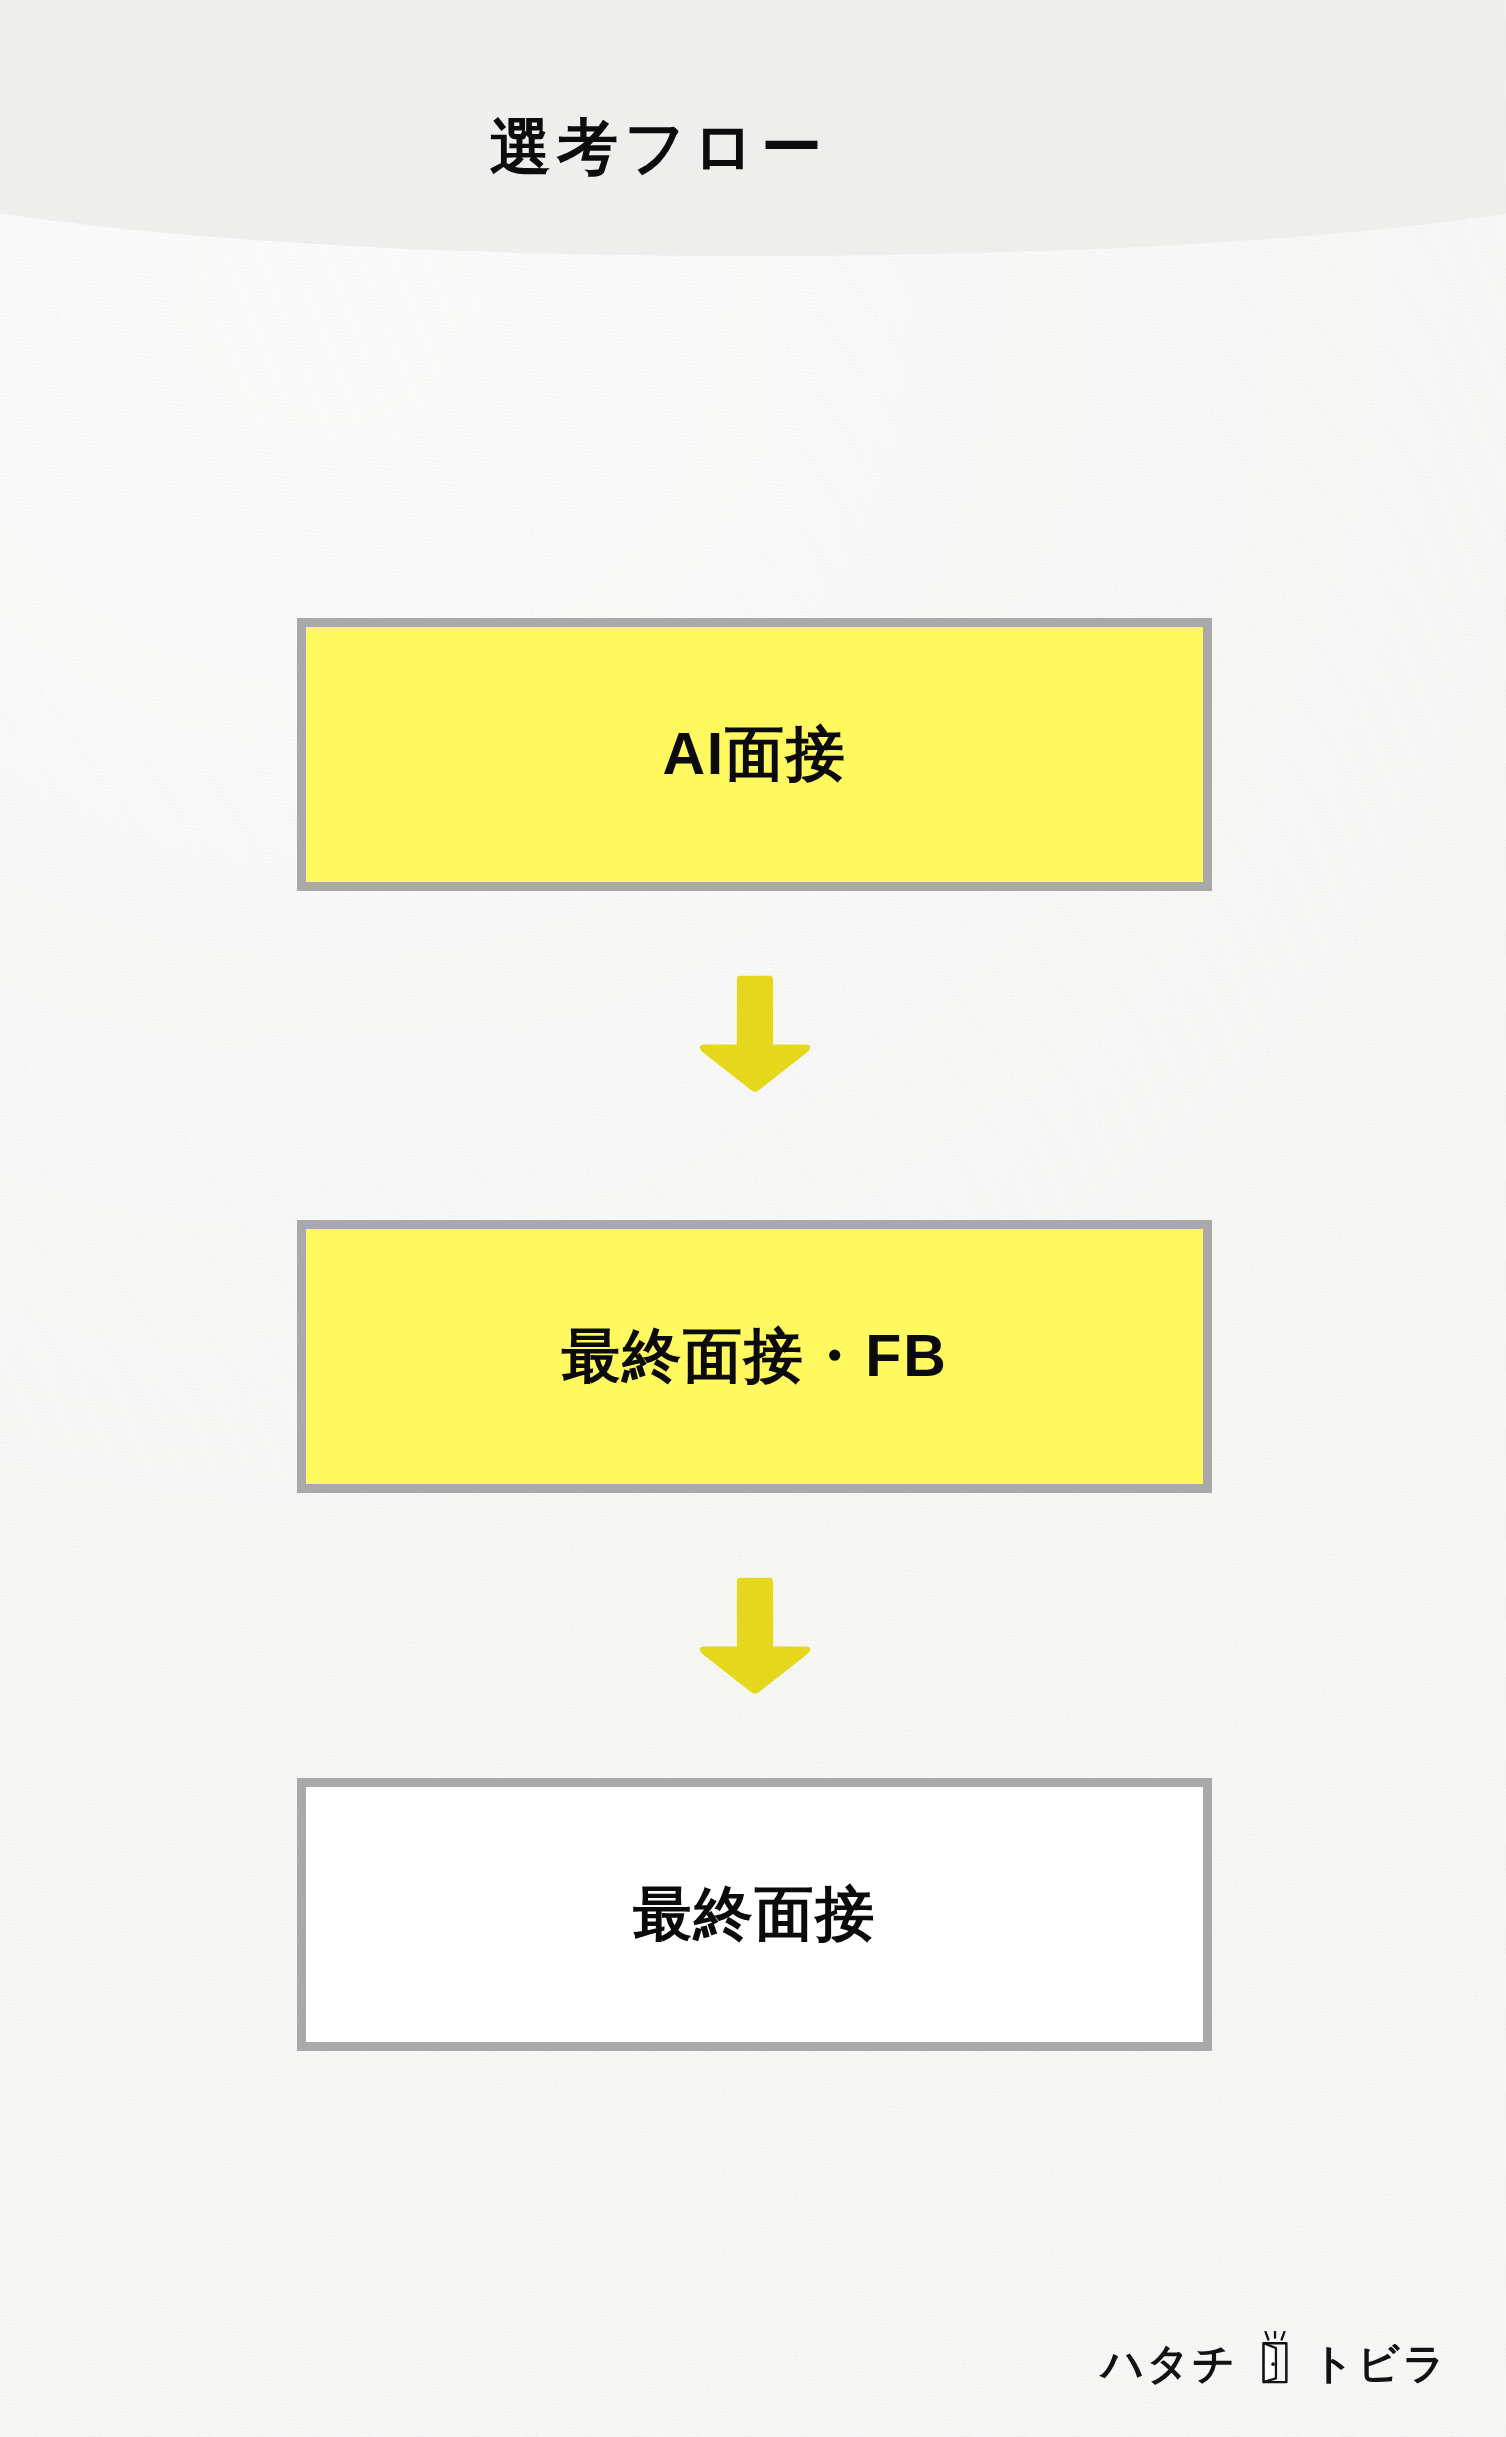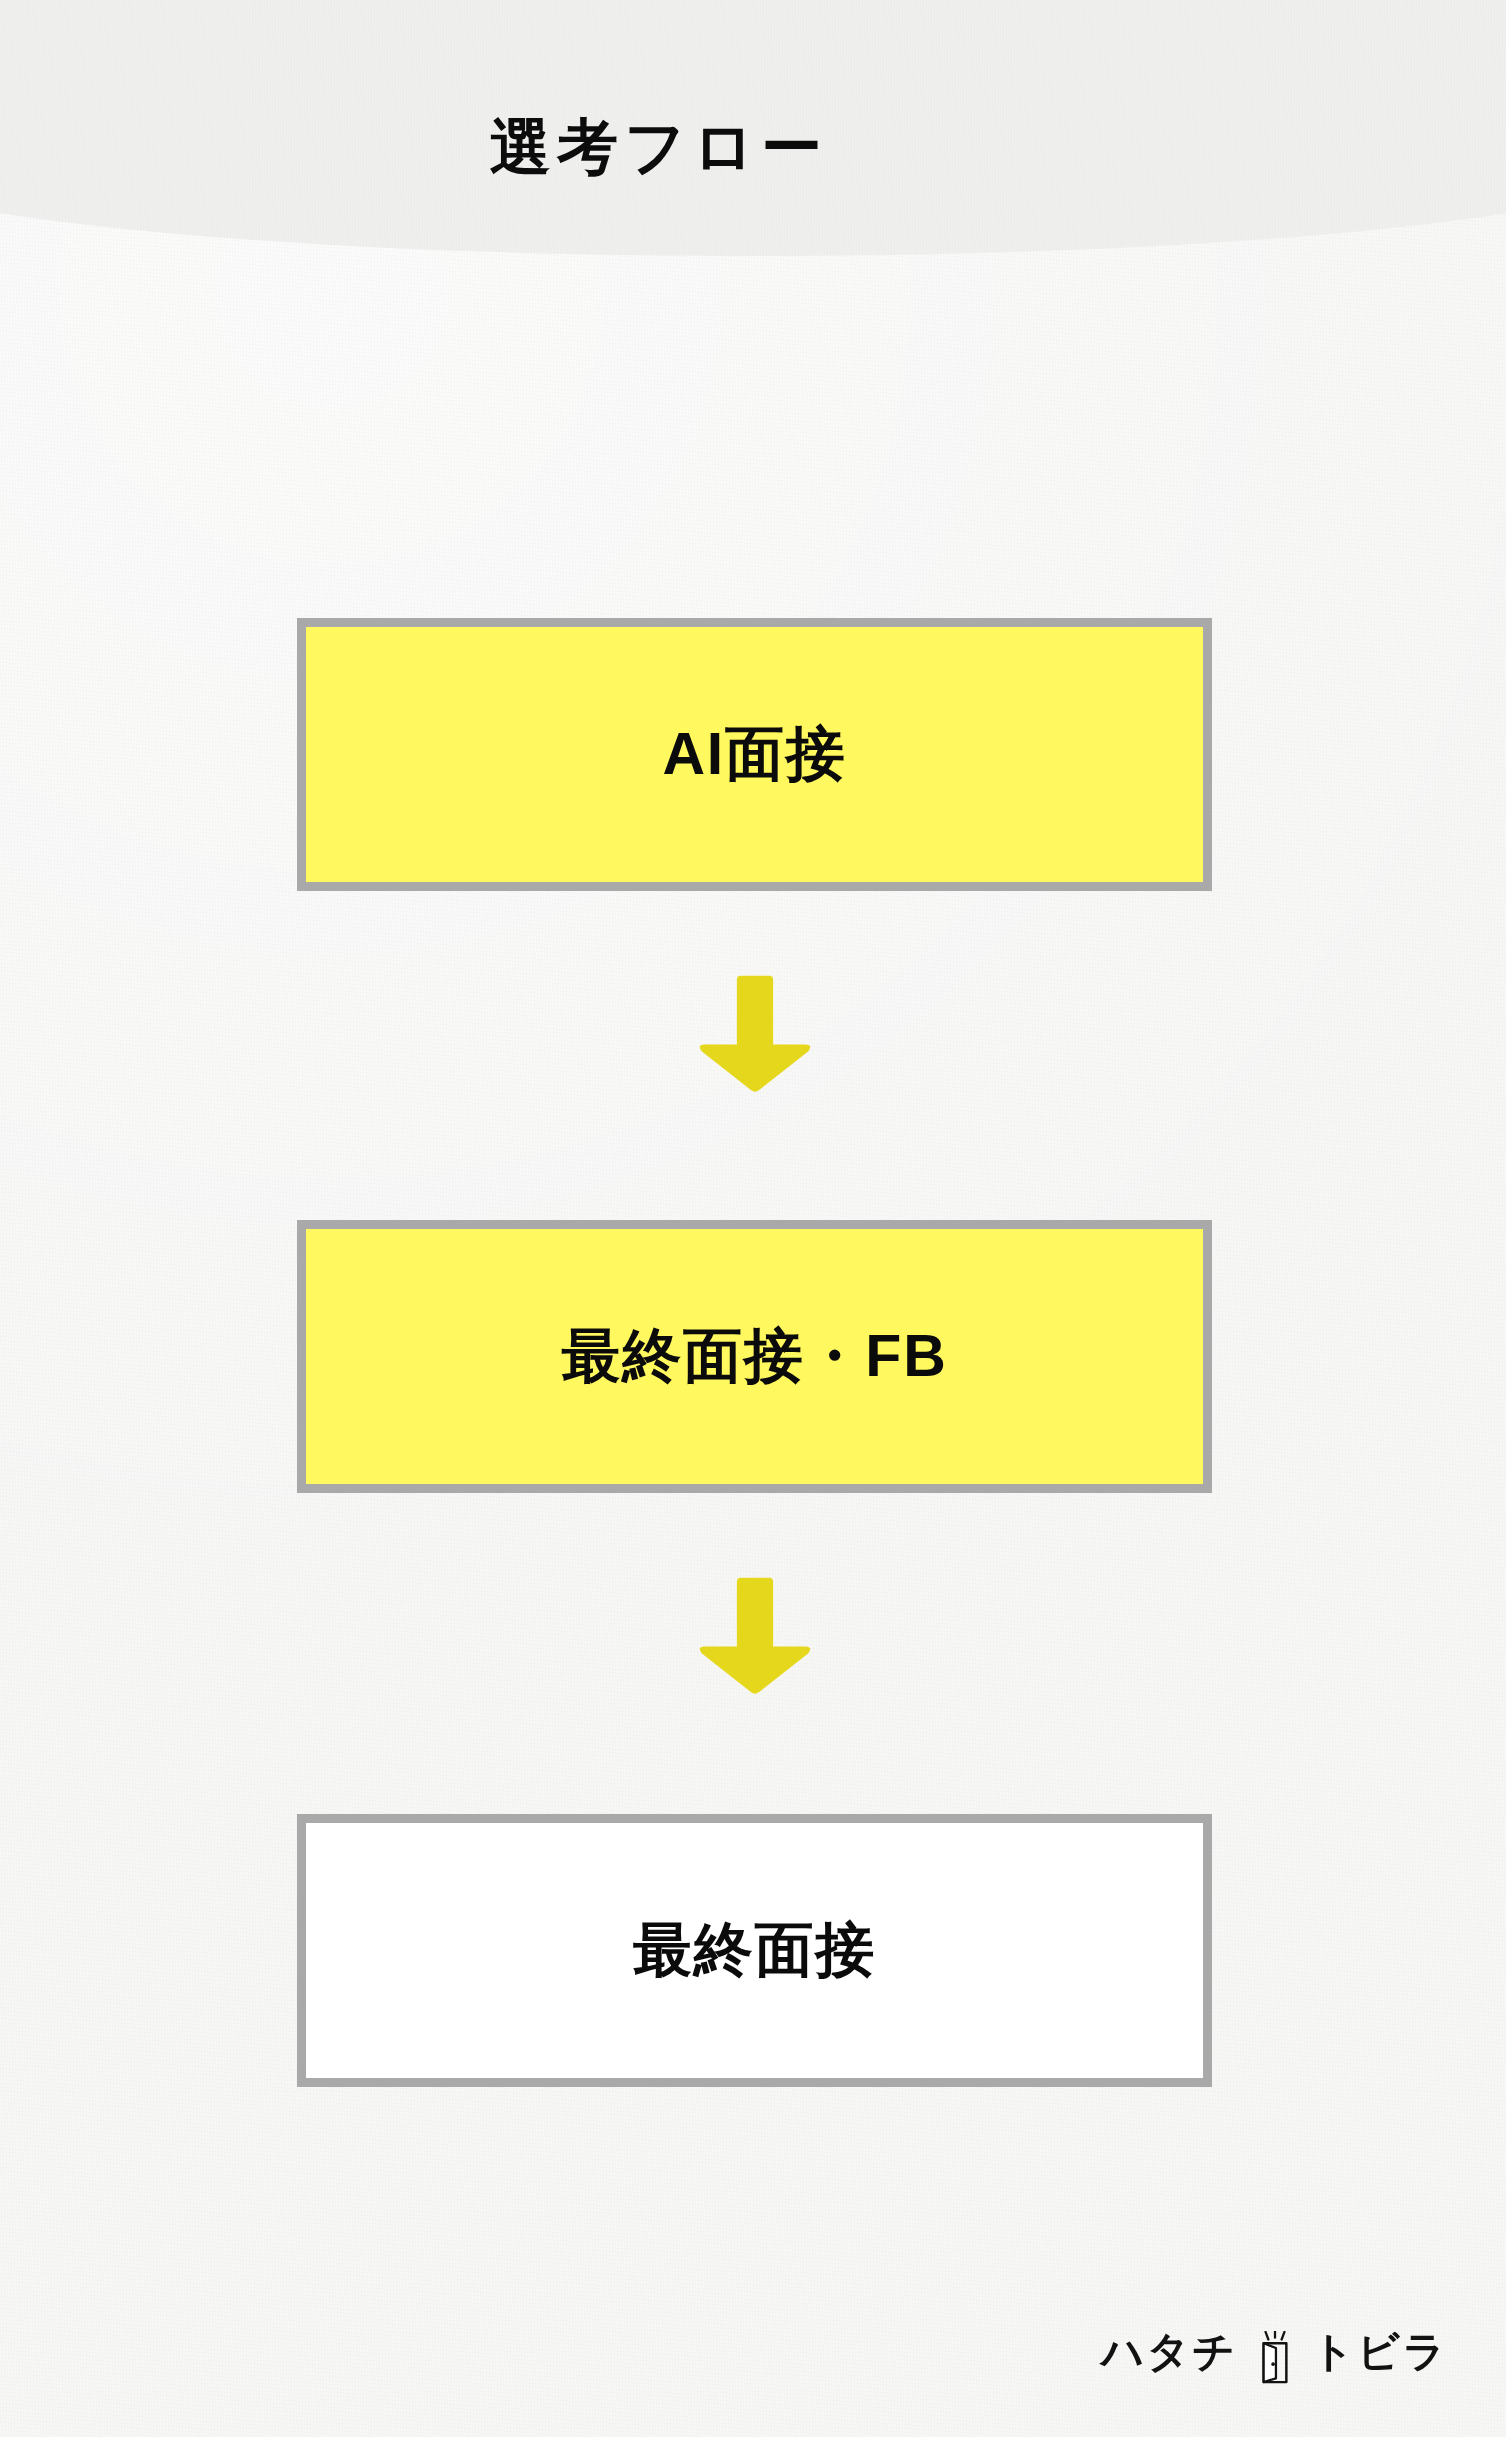--- a/index.html
+++ b/index.html
@@ -89,21 +89,21 @@
     position: relative;
     box-sizing: border-box;
     width: 915px;
     height: 273px;
     border: 9.5px solid #a9a9a9;
     display: flex;
     align-items: center;
     justify-content: center;
   }
   .flow-step.filled { background: #fff85e; margin-top: 44px; }
-  .flow-step.plain  { background: #ffffff; margin-top: 36px; }
+  .flow-step.plain  { background: #ffffff; }
 
   .step-label {
     font-size: 59px;
     font-weight: 700;
     color: #0b0b0b;
     letter-spacing: 0.03em;
     line-height: 1.1;
     white-space: nowrap;
   }
 
@@ -115,21 +115,21 @@
     justify-content: center;
   }
   .flow-connector svg { display: block; }
 
   
   .brand-logo {
     position: absolute;
     right: 59px;
     bottom: 53px;
     display: flex;
-    align-items: flex-start;
+    align-items: flex-end;
     gap: 14px;
     z-index: 5;
   }
   .brand-logo .logo-word {
     font-size: 42px;
     font-weight: 700;
     color: #121212;
     letter-spacing: 0.06em;
     line-height: 1;
   }

